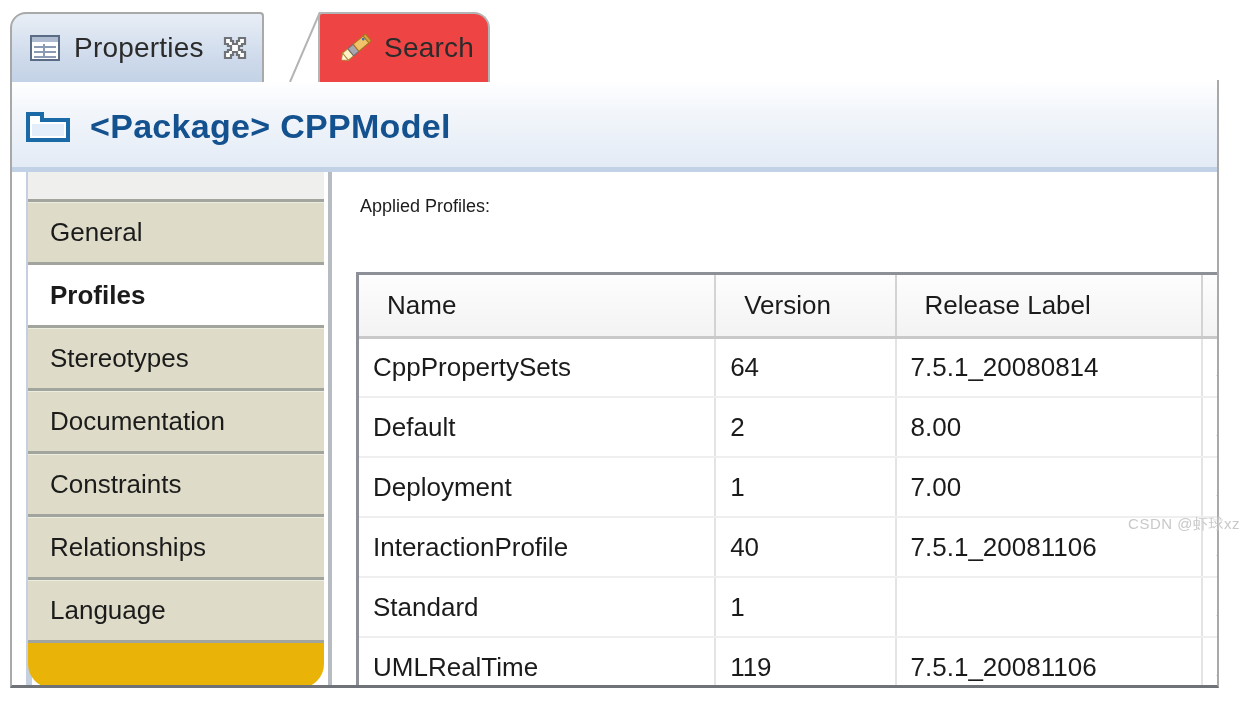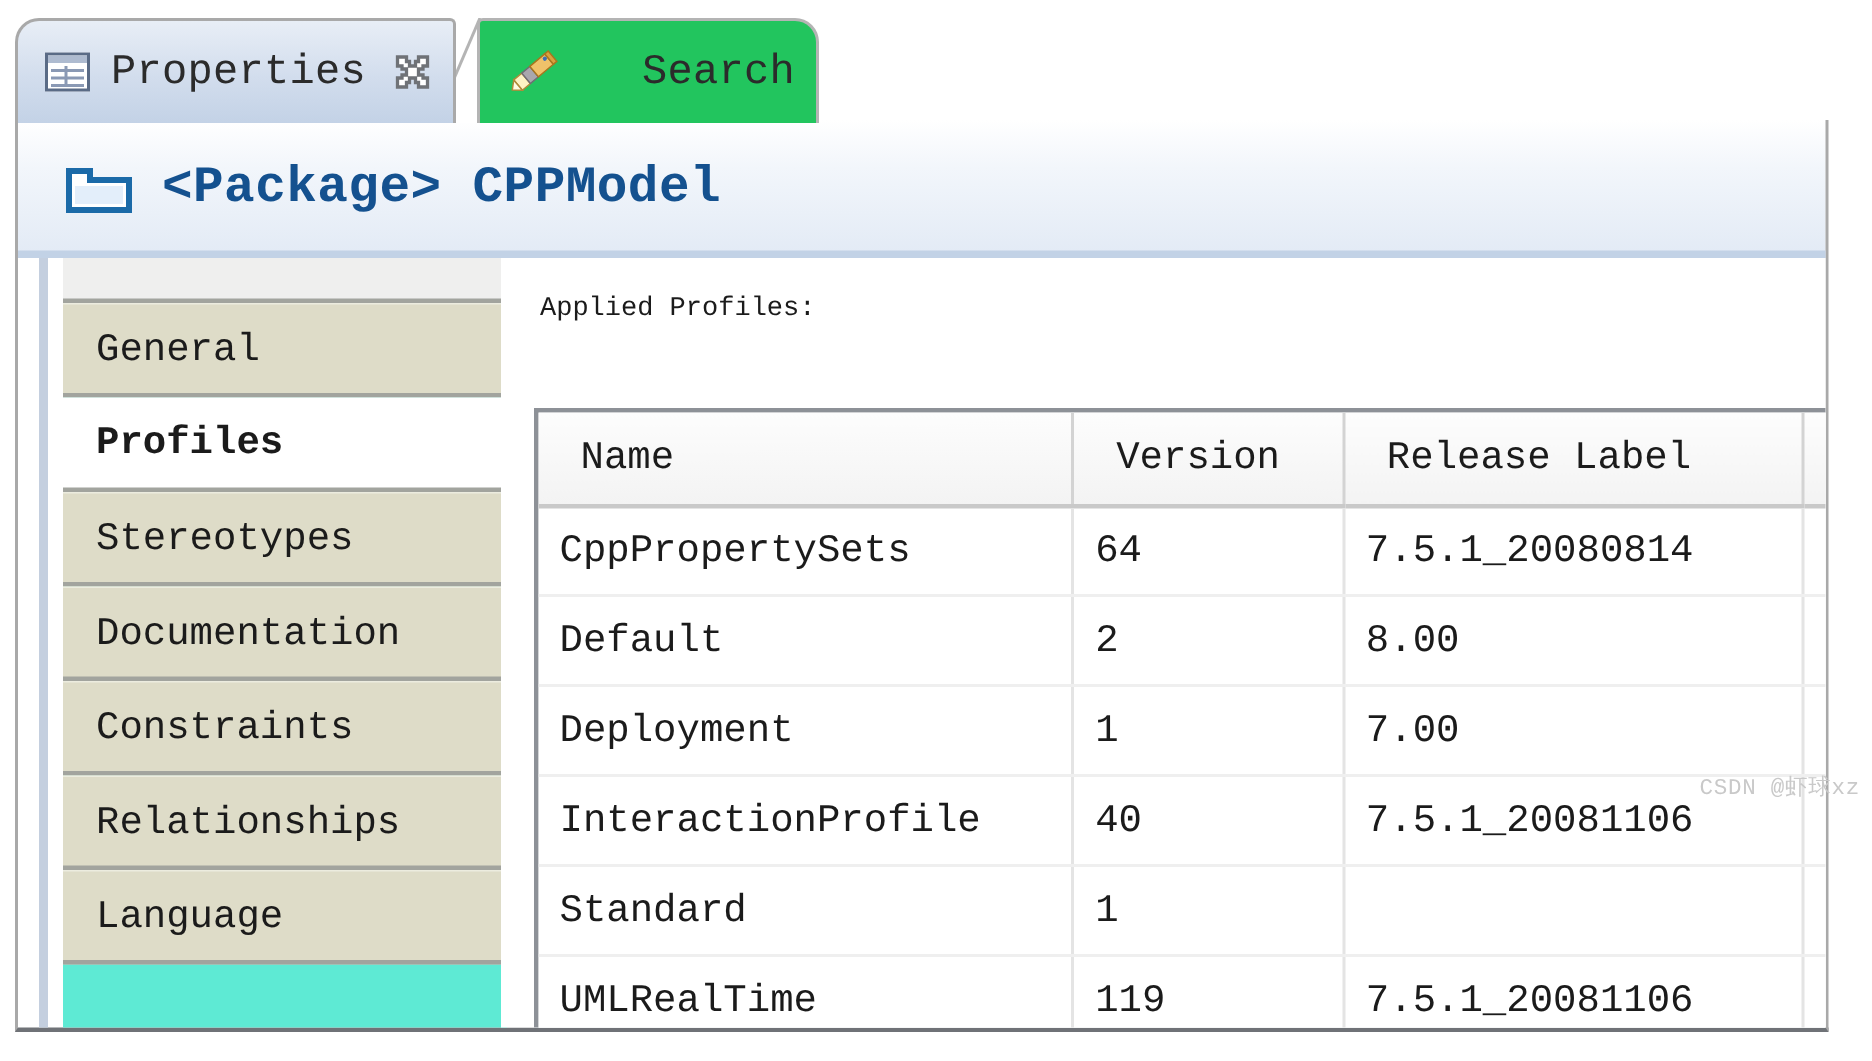--- a/index.html
+++ b/index.html
@@ -10,21 +10,20 @@
     background: #ffffff;
     font-family: "Liberation Sans", sans-serif;
     overflow: hidden;
   }
 
   #app {
     position: relative;
     width: 1248px;
     height: 538px;
     background: #ffffff;
-    font-family: Liberation Mono, monospace;
   }
 
   
   .tabbar {
     position: absolute;
     left: 0; top: 0;
     width: 1248px;
     height: 80px;
     background: #ffffff;
   }
@@ -45,28 +44,27 @@
     border: 2px solid #a9a9a9;
     border-bottom: none;
     border-top-left-radius: 16px;
     border-top-right-radius: 4px;
     z-index: 3;
     height: 70px;
   }
 
   .tab-inactive {
     left: 318px;
-    background: #22c55e;
+    background: #ef4444;
     border: 2px solid #b4b4b4;
     border-bottom: none;
     border-top-left-radius: 4px;
     border-top-right-radius: 16px;
     z-index: 2;
     height: 70px;
-    gap: 44px;
   }
 
   
   .tab-slant {
     position: absolute;
     left: 288px; top: 12px;
     width: 52px; height: 70px;
     z-index: 1;
   }
 
@@ -128,21 +126,21 @@
   .titlebar {
     position: absolute;
     left: 10px; top: 80px;
     width: 1209px;
     height: 92px;
     background: linear-gradient(to bottom, #ffffff 0%, #f2f6fb 35%, #e2eaf5 100%);
     border-left: 2px solid #a9a9a9;
     border-right: 2px solid #a9a9a9;
     display: flex;
     align-items: center;
-    padding-left: 32px;
+    padding-left: 14px;
   }
   .titlebar::after {
     content: "";
     position: absolute;
     left: 0; right: 0; bottom: 0;
     height: 5px;
     background: #c2d2e6;
   }
 
   .ico-folder {
@@ -168,24 +166,25 @@
     background: #ffffff;
     border-left: 2px solid #a9a9a9;
     border-right: 2px solid #a9a9a9;
     border-bottom: 3px solid #6f7277;
     overflow: hidden;
   }
 
   
   .sidebar {
     position: absolute;
-    left: 30px; top: 0;
+    left: 16px; top: 0;
     width: 296px;
     height: 516px;
-    background: #5eead4;
+    background: #eab308;
+    border-radius: 24px;
   }
 
   .sidebar-blank {
     height: 30px;
     background: #efefee;
     border-bottom: 3px solid #a2a49e;
   }
 
   .side-item {
     height: 63px;

